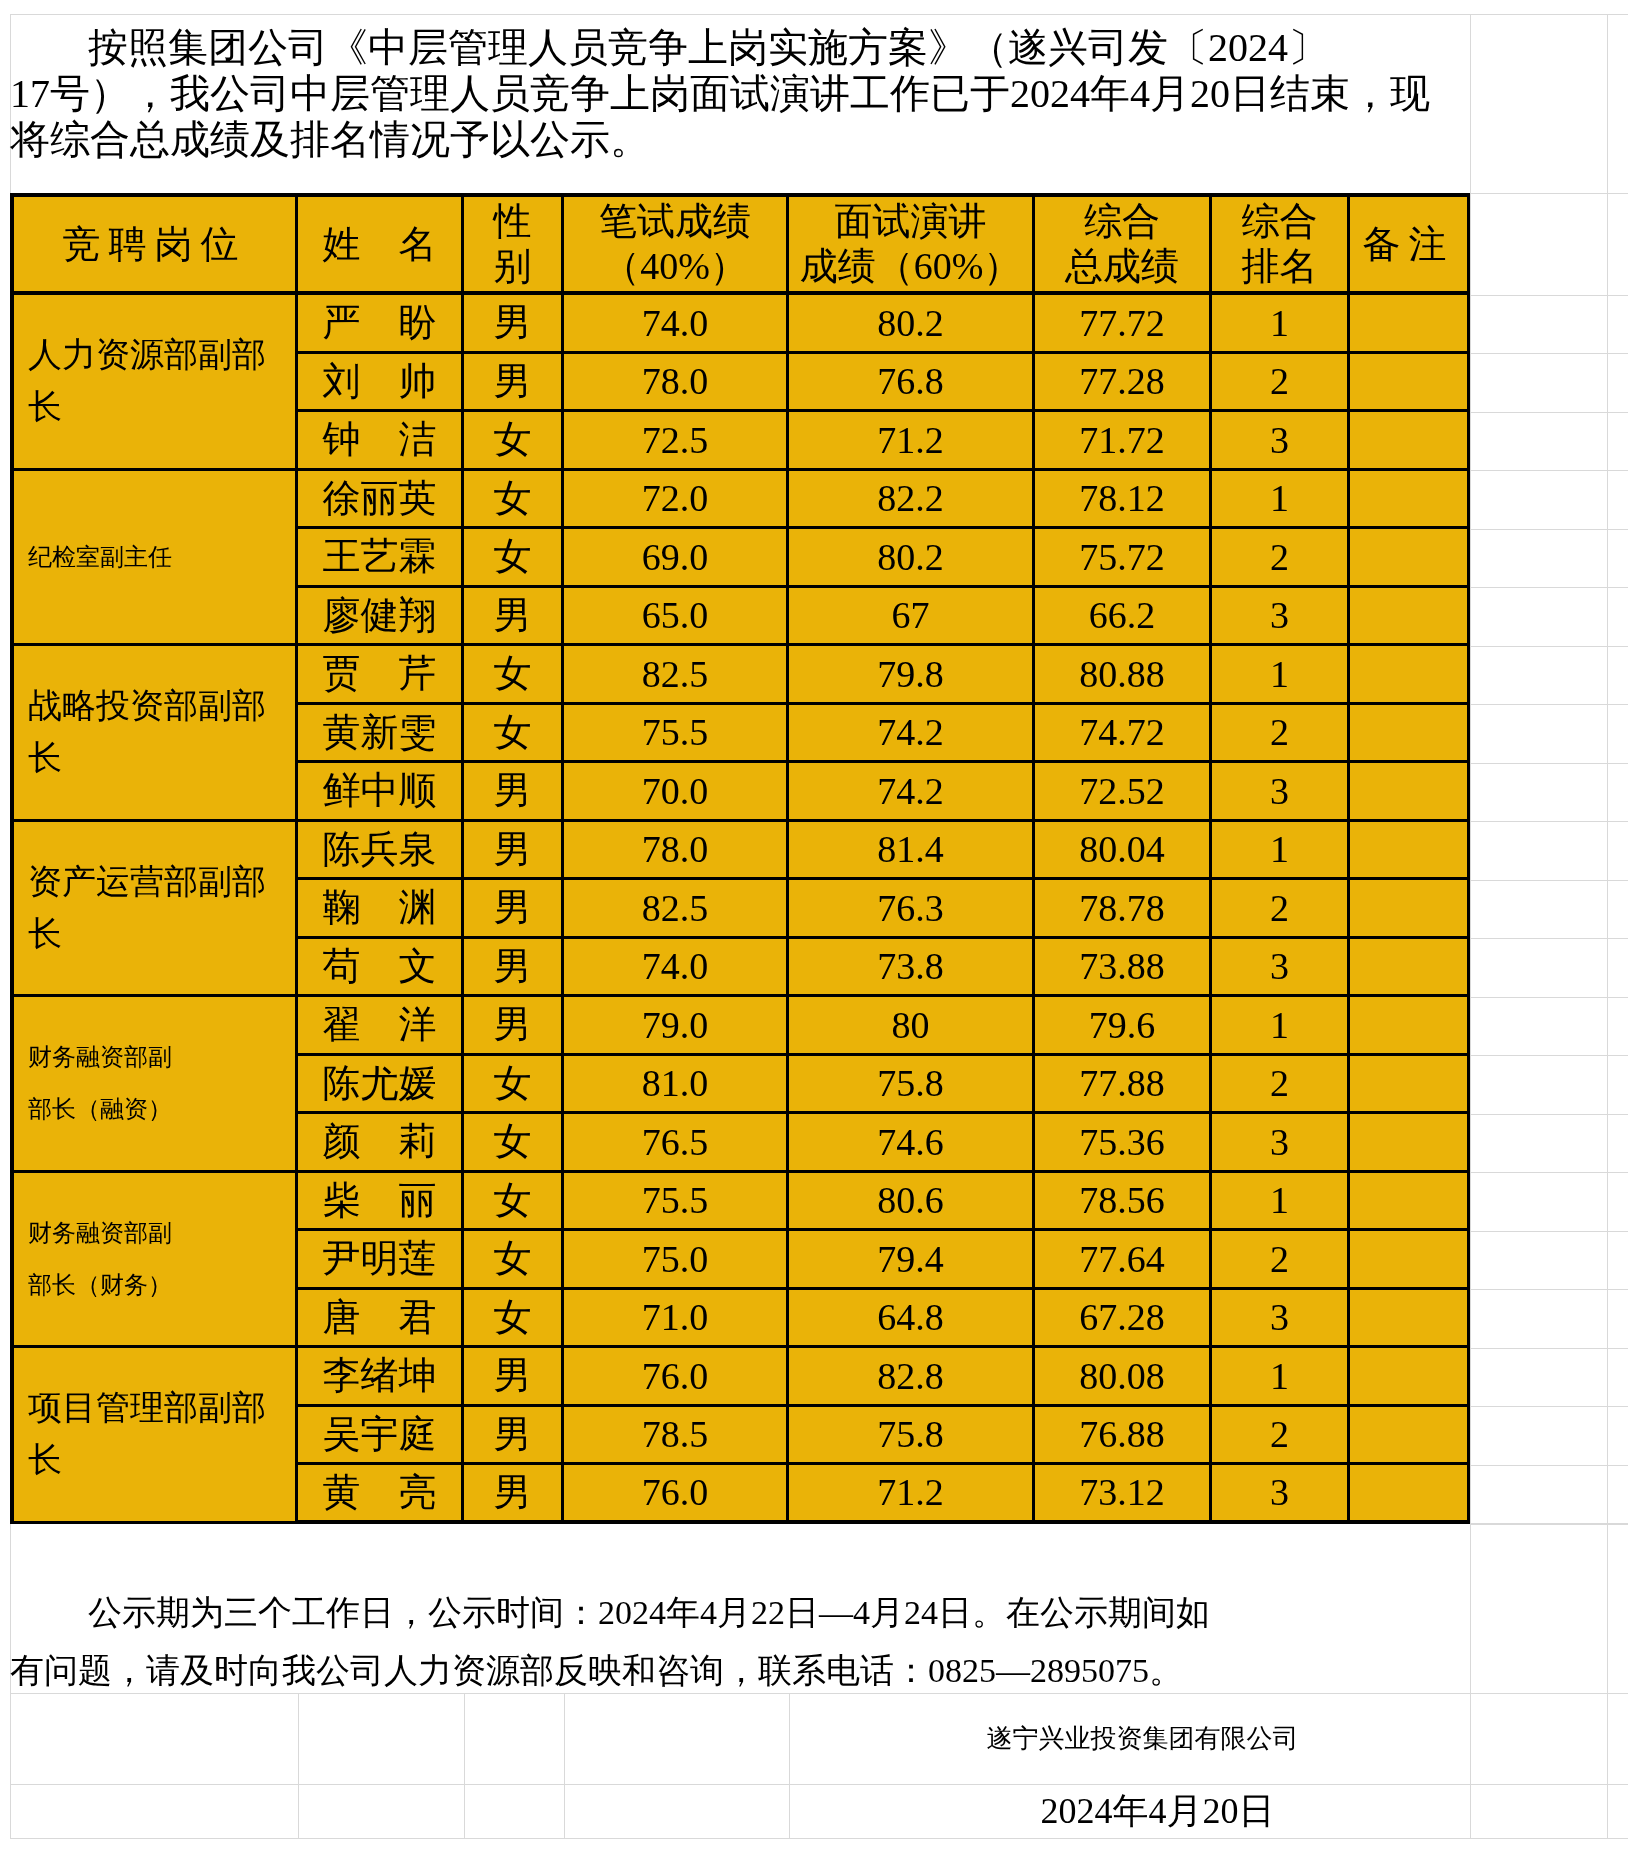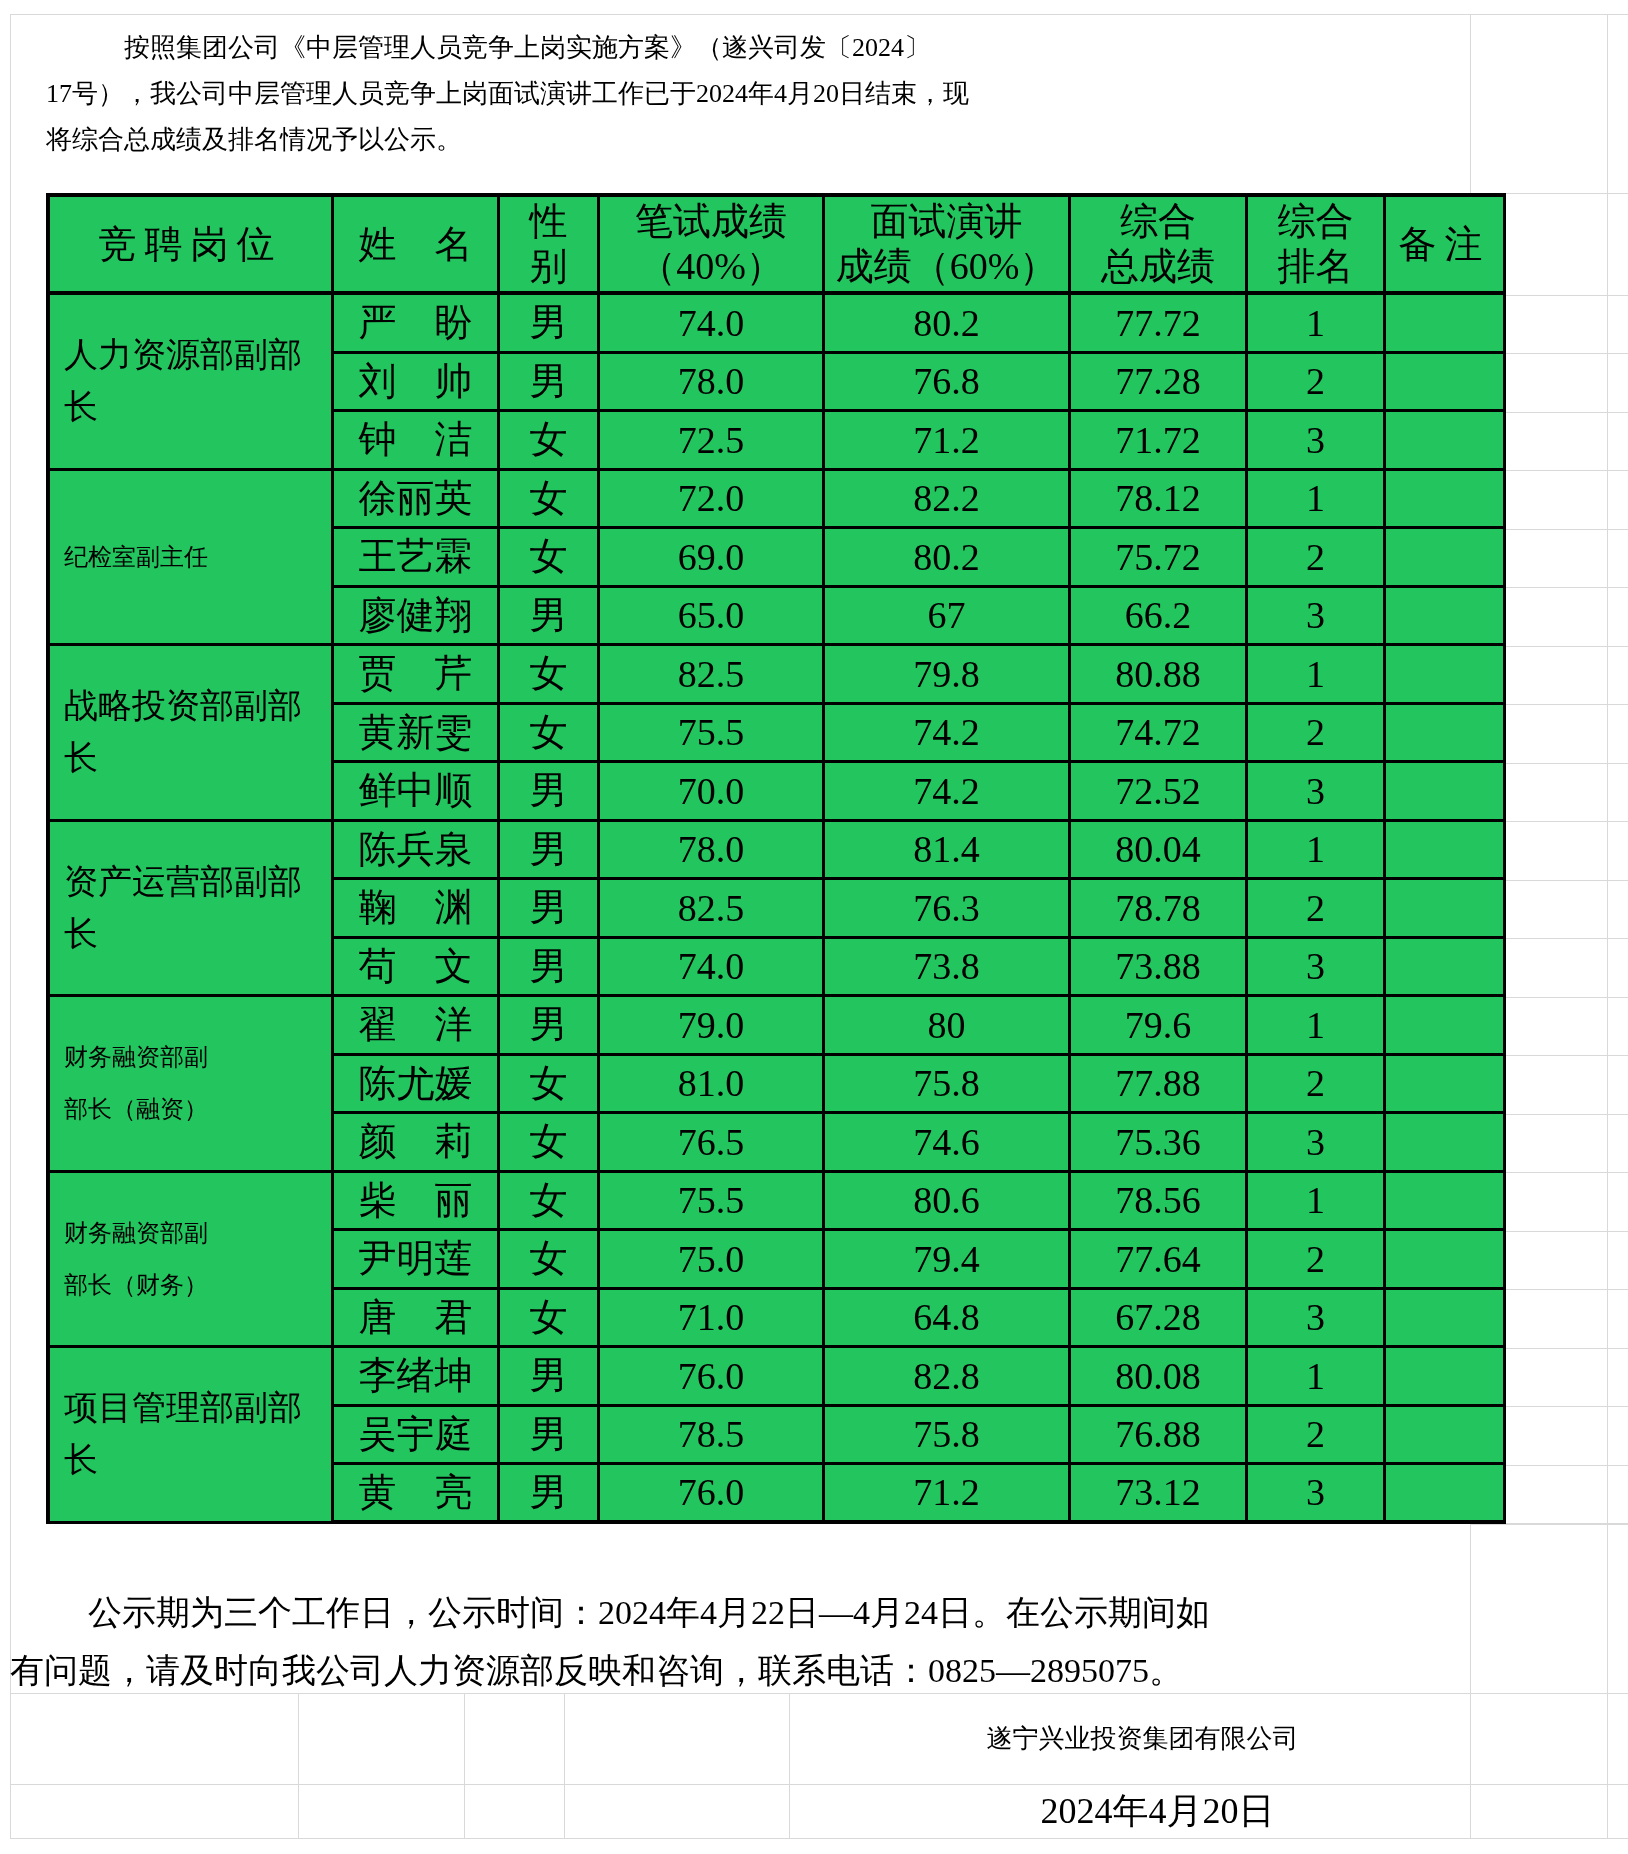--- a/index.html
+++ b/index.html
@@ -13,25 +13,25 @@
   }
   
   .gl { position:absolute; background:#d9d9d9; }
   .gl-rows {
     position:absolute; left:1470px; top:295px; width:158px; height:1230px;
     background:repeating-linear-gradient(to bottom, #d9d9d9 0 1px, transparent 1px 58.5px);
   }
   
   .intro {
     position:absolute; left:10px; top:15px; width:1457px;
-    padding-top:10px; font-size:26px; line-height:46px; white-space:nowrap;margin-left:36px;
+    padding-top:10px; font-size:40px; line-height:46px; white-space:nowrap;
   }
   .indent { text-indent:78px; }
   
-  .table-wrap { position:absolute; left:10px; top:193px; background:#22c55e;margin-left:36px; }
+  .table-wrap { position:absolute; left:10px; top:193px; background:#eab308; }
   table { border-collapse:separate; border-spacing:0; table-layout:fixed; width:1460px; }
   td,th {
     border-right:3px solid #000; border-bottom:3px solid #000;
     box-sizing:border-box; overflow:hidden;
     text-align:center; vertical-align:middle;
     font-weight:normal; font-size:38px;
   }
   th:first-child, td.pos { border-left:4px solid #000; }
   tr.hdr>th { border-top:4px solid #000; border-bottom:4px solid #000; height:102px; line-height:45px; }
   tr.datarow>td { height:58.5px; }

